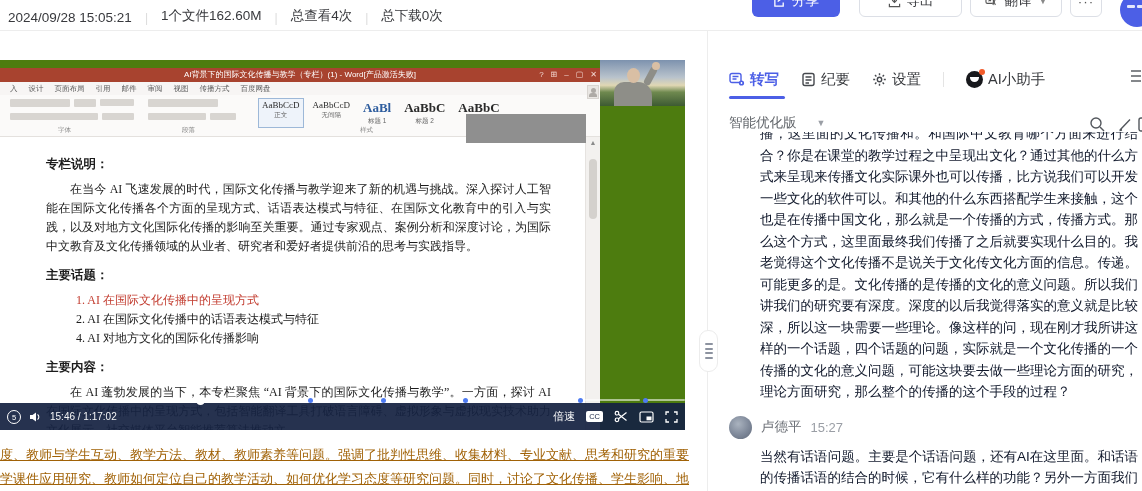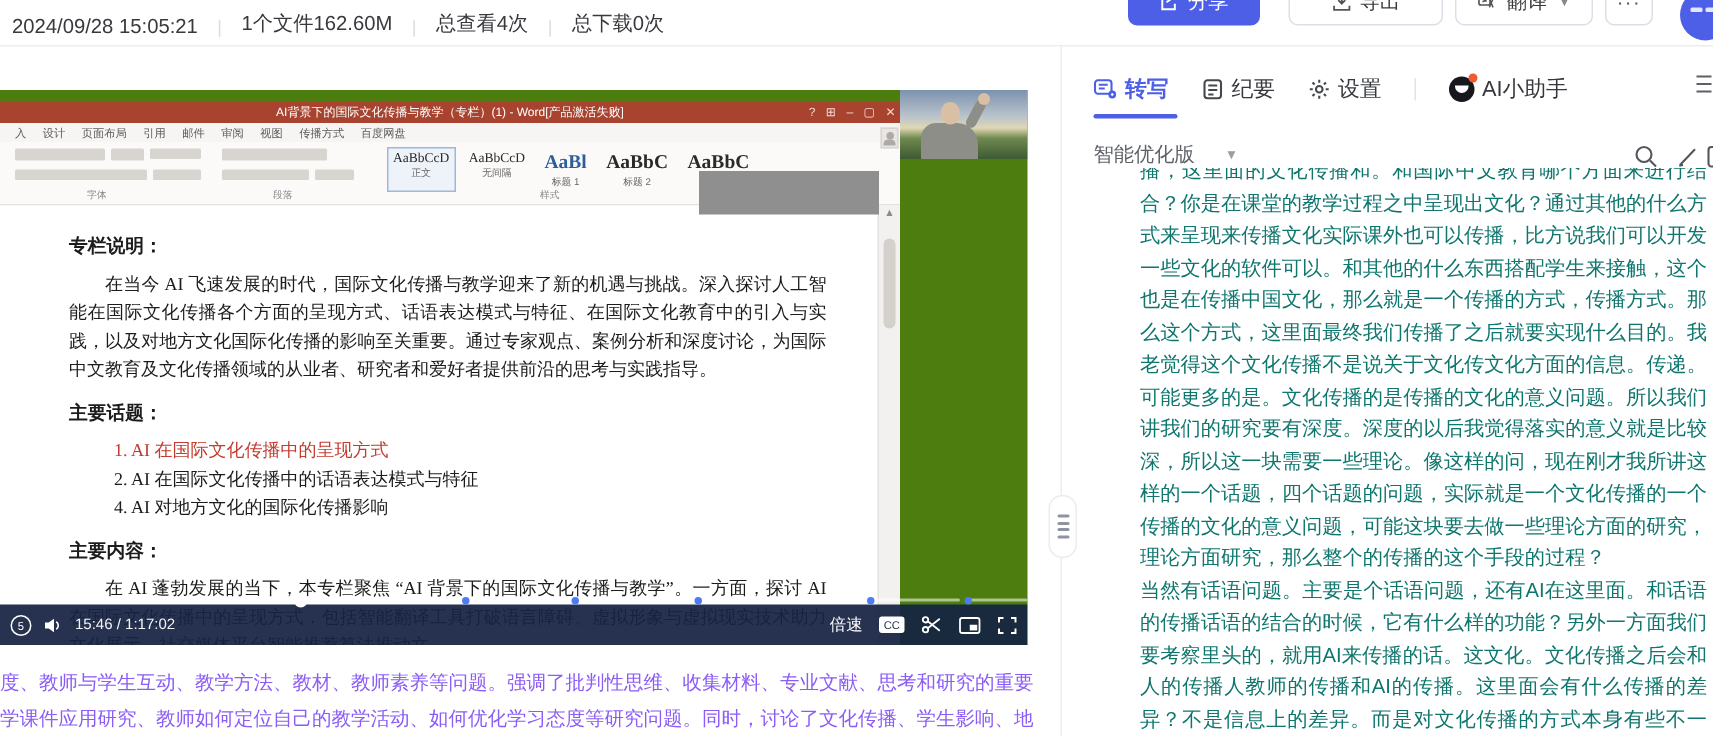--- a/index.html
+++ b/index.html
@@ -82,53 +82,53 @@
   .c-right{position:absolute;right:7px;top:0;height:27px;display:flex;align-items:center;gap:11px;color:#fff;}
   .rw5{width:14px;height:14px;border:1.3px solid #fff;border-radius:50%;font-size:7.5px;line-height:14px;
        text-align:center;box-sizing:border-box;}
   .ctime{font-size:10px;opacity:.95;white-space:nowrap;}
   .speed{font-size:11px;}
   .ccbadge{background:#fff;color:#1a2747;font-size:7.5px;font-weight:normal;border-radius:2px;
            padding:1px 3px;line-height:9px;}
   .cicon svg{display:block;}
 
   
-  .summary-line{position:absolute;left:0;width:707px;font-size:13px;color:#8b5cf6;
-                white-space:nowrap;overflow:hidden;}
+  .summary-line{position:absolute;left:0;width:707px;font-size:13px;color:#a16207;
+                white-space:nowrap;overflow:hidden;text-decoration:underline;}
   .s1{top:446px;} .s2{top:470px;}
 
   
   .vdiv{position:absolute;left:707px;top:30px;bottom:0;width:1px;background:#ededed;}
   .splitter{position:absolute;left:699px;top:330px;width:17px;height:40px;background:#fff;
             border:1px solid #ececec;border-radius:9px;z-index:5;display:flex;flex-direction:column;
             gap:2.5px;align-items:center;justify-content:center;cursor:col-resize;}
   .splitter i{width:8px;height:2px;background:#8d93a0;border-radius:1px;}
 
   
-  .panel{position:absolute;left:708px;top:20px;width:434px;bottom:0;background:#fff;}
+  .panel{position:absolute;left:708px;top:40px;width:434px;bottom:0;background:#fff;}
   .tabs{position:absolute;left:21px;top:29px;display:flex;align-items:center;gap:22px;height:20px;}
   .tab{display:flex;align-items:center;gap:5px;font-size:14.5px;color:#36383c;cursor:pointer;}
   .tab.active{color:#4c5fe6;font-weight:bold;}
   .tab svg{display:block;}
   .tab-sep{width:1px;height:15px;background:#e4e4e4;}
   .tab-underline{position:absolute;left:21px;top:56px;width:56px;height:3px;background:#4c5fe6;border-radius:2px;}
   .ai-ic{position:relative;width:17px;height:17px;background:#17181c;border-radius:50%;}
   .ai-ic:before{content:"";position:absolute;left:4px;top:6px;width:9px;height:5px;
                 border-radius:0 0 5px 5px;background:#fff;}
   .ai-dot{position:absolute;right:-2px;top:-2px;width:6px;height:6px;border-radius:50%;background:#f25b2a;}
   .panel-top-icon{position:absolute;right:-6px;top:28px;color:#5c6066;}
   .version-row{position:absolute;left:21px;top:74px;display:flex;align-items:center;gap:20px;
                font-size:13.5px;color:#5f6artifact368;color:#5f6368;}
   .v-caret{font-size:9px;color:#9a9ea5;}
   .tool-ic{position:absolute;top:76px;color:#53575d;}
   .ic-search{left:381px;} .ic-edit{left:409px;} .ic-cut{left:430px;}
 
   .transcript{position:absolute;left:0;top:92px;right:0;bottom:0;overflow:hidden;
               padding-left:52px;box-sizing:border-box;}
-  .t-p{width:378px;font-size:13.5px;line-height:21.5px;color:#0f766e;text-align:justify;margin:0;}
+  .t-p{width:378px;font-size:13.5px;line-height:21.5px;color:#0f172a;text-align:justify;margin:0;}
   .t-p1{margin-top:-9px;}
   .t-meta{display:flex;align-items:center;gap:9px;margin:13px 0 7px -31px;}
   .t-avatar{width:23px;height:23px;border-radius:50%;
             background:radial-gradient(circle at 40% 35%, #aab3bf 0%, #7e8899 55%, #5f6878 100%);}
   .t-name{font-size:13.5px;color:#6b6f76;}
   .t-time{font-size:13px;color:#9a9ea5;}
 </style>
 </head>
 <body>
 
@@ -395,17 +395,22 @@
     <span class="tool-ic ic-edit"><svg width="17" height="17" viewBox="0 0 17 17" fill="none" stroke="#53575d" stroke-width="1.4">
           <path d="M3 14 L13 3.5 M2.5 14.5 L5 14"></path>
         </svg></span>
     <span class="tool-ic ic-cut"><svg width="17" height="17" viewBox="0 0 17 17" fill="none" stroke="#53575d" stroke-width="1.4">
           <rect x="1" y="2" width="14" height="13" rx="2"></rect>
           <path d="M4 6 h8 M4 9.5 h8"></path>
         </svg></span>
 
     <div class="transcript">
       <p class="t-p t-p1">播，这里面的文化传播和。和国际中文教育哪个方面来进行结合？你是在课堂的教学过程之中呈现出文化？通过其他的什么方式来呈现来传播文化实际课外也可以传播，比方说我们可以开发一些文化的软件可以。和其他的什么东西搭配学生来接触，这个也是在传播中国文化，那么就是一个传播的方式，传播方式。那么这个方式，这里面最终我们传播了之后就要实现什么目的。我老觉得这个文化传播不是说关于文化传文化方面的信息。传递。可能更多的是。文化传播的是传播的文化的意义问题。所以我们讲我们的研究要有深度。深度的以后我觉得落实的意义就是比较深，所以这一块需要一些理论。像这样的问，现在刚才我所讲这样的一个话题，四个话题的问题，实际就是一个文化传播的一个传播的文化的意义问题，可能这块要去做一些理论方面的研究，理论方面研究，那么整个的传播的这个手段的过程？</p>
+      <div class="t-meta">
+        <div class="t-avatar"></div>
+        <span class="t-name">卢德平</span>
+        <span class="t-time">15:27</span>
+      </div>
       <p class="t-p">当然有话语问题。主要是个话语问题，还有AI在这里面。和话语的传播话语的结合的时候，它有什么样的功能？另外一方面我们要考察里头的，就用AI来传播的话。这文化。文化传播之后会和人的传播人教师的传播和AI的传播。这里面会有什么传播的差异？不是信息上的差异。而是对文化传播的方式本身有些不一样，因为教师这一块和学生</p>
     </div>
   </div>
 
 </div>
 
 </body></html>

